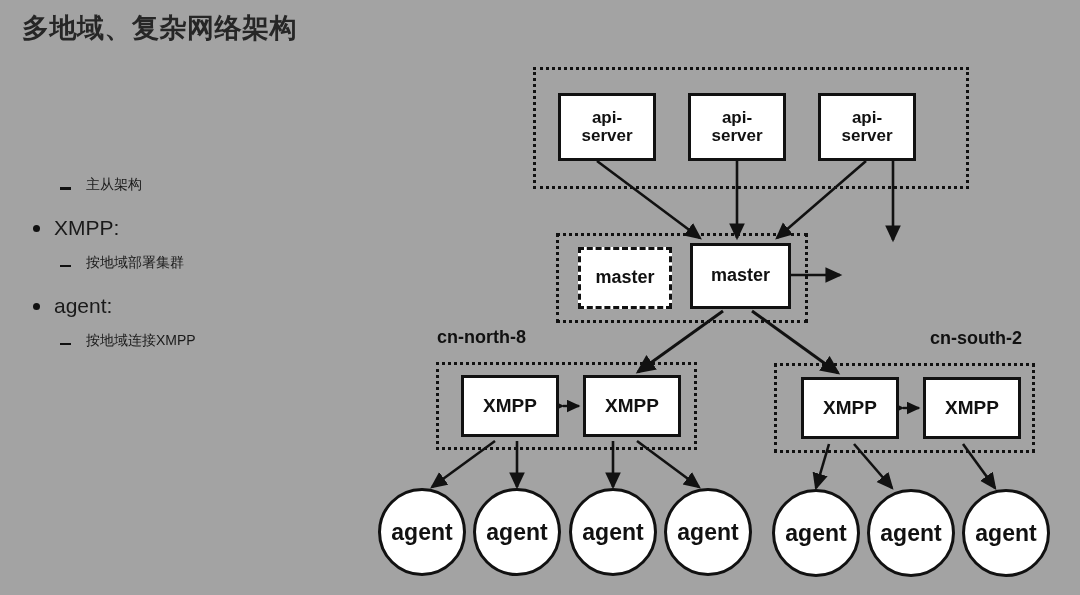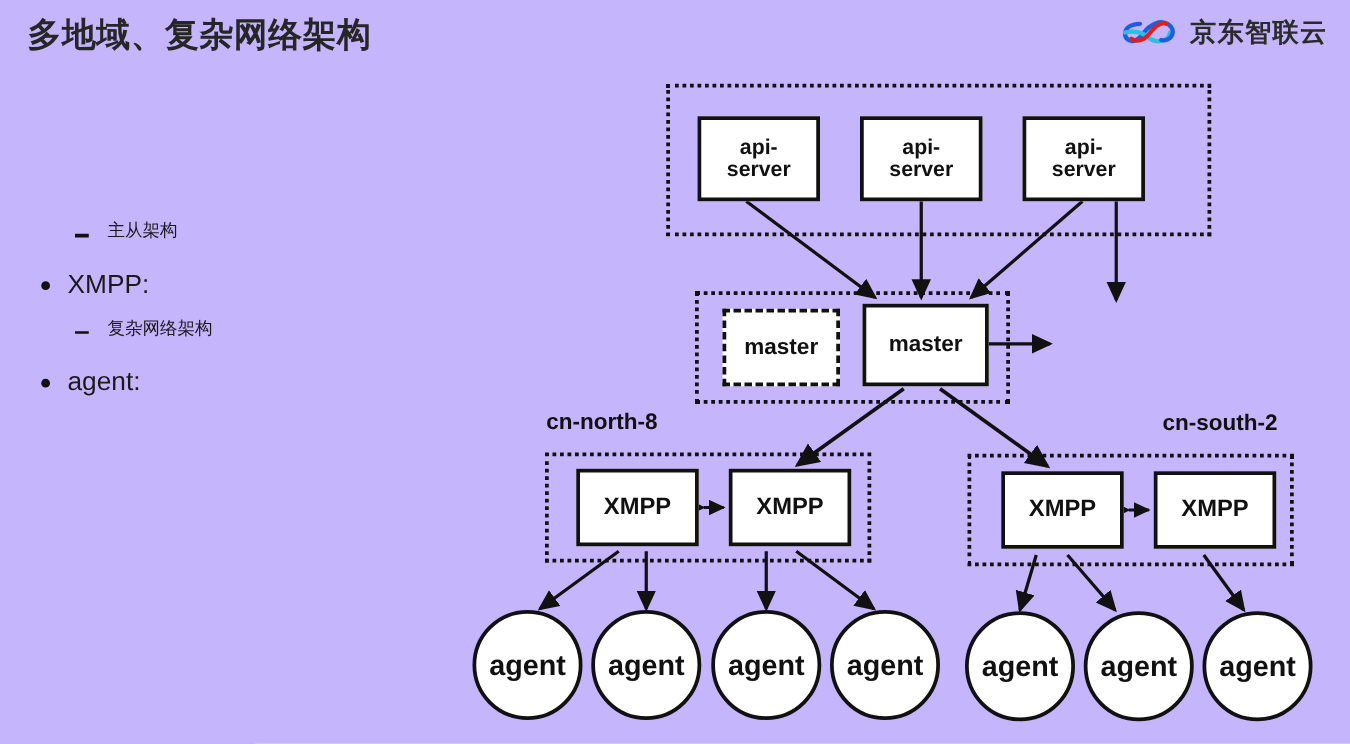--- a/index.html
+++ b/index.html
@@ -11,21 +11,21 @@
     width: 1080px;
     height: 595px;
     position: relative;
     overflow: hidden;
     font-family: "Liberation Sans", "DejaVu Sans", sans-serif;
     color: #222222;
   }
   .slide {
     position: absolute;
     inset: 0;
-    background: #c4b5fd;
+    background: #a3a3a3;
   }
 
   
   .slide-title {
     position: absolute;
     left: 22px;
     top: 10px;
     font-size: 27px;
     font-weight: bold;
     letter-spacing: 0.5px;
@@ -149,35 +149,27 @@
   .fs-xmpp { font-size: 19px; }
   .fs-agent { font-size: 23px; }
 </style>
 </head>
 <body>
 
 <div class="slide">
 
   <div class="slide-title">多地域、复杂网络架构</div>
 
-  <div class="brand">
-    <svg class="brand-mark" viewBox="0 0 46 26">
-      <path d="M15 6 C7 6 3 10 3 14 C3 19 8 21 12 19 C16 17 18 12 22 9" fill="none" stroke="#1b5fe0" stroke-width="3.4" stroke-linecap="round"></path>
-      <path d="M3 13 C8 12 13 12 17 14 C21 16 24 20 29 20 C35 20 39 17 39 13" fill="none" stroke="#2bbfe0" stroke-width="3.4" stroke-linecap="round"></path>
-      <path d="M22 9 C26 6 30 4 34 5 C39 6 42 10 41 14 C40 18 36 20 32 19" fill="none" stroke="#1b5fe0" stroke-width="3.4" stroke-linecap="round"></path>
-      <path d="M8 18 C11 20 14 20 18 18 C22 16 24 11 28 8 C31 6 34 5 36 6" fill="none" stroke="#e02020" stroke-width="3.4" stroke-linecap="round"></path>
-    </svg>
-    <span class="brand-text">京东智联云</span>
-  </div>
 
   <div class="bullets">
     <div class="b-l2">主从架构</div>
     <div class="b-l1">XMPP:</div>
-    <div class="b-l2">复杂网络架构</div>
+    <div class="b-l2">按地域部署集群</div>
     <div class="b-l1">agent:</div>
+    <div class="b-l2">按地域连接XMPP</div>
   </div>
 
   <div class="diagram">
 
     <svg width="1080" height="595">
       <defs>
         <marker id="ah" markerWidth="7" markerHeight="7" refX="5.6" refY="3" orient="auto">
           <path d="M0,0 L6.5,3 L0,6 z" fill="#111111"></path>
         </marker>
         <marker id="ahs" markerWidth="6" markerHeight="6" refX="5" refY="2.6" orient="auto">

